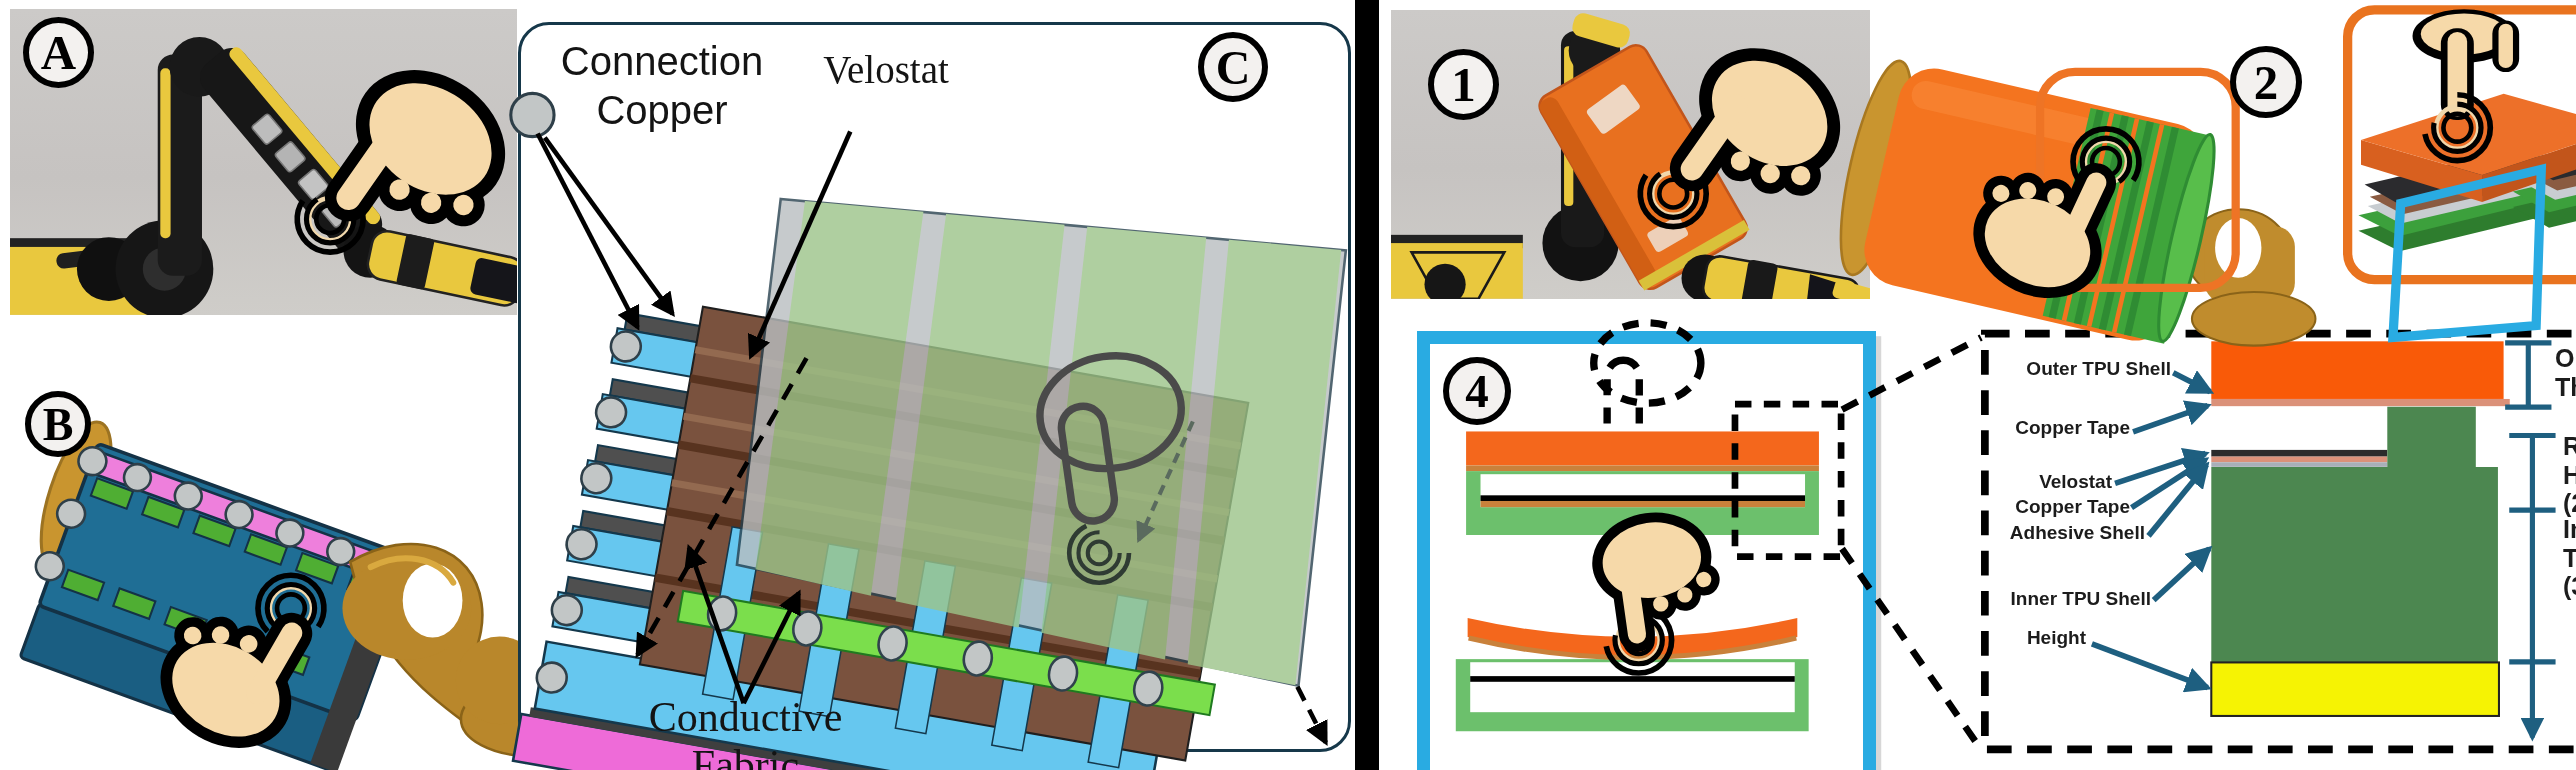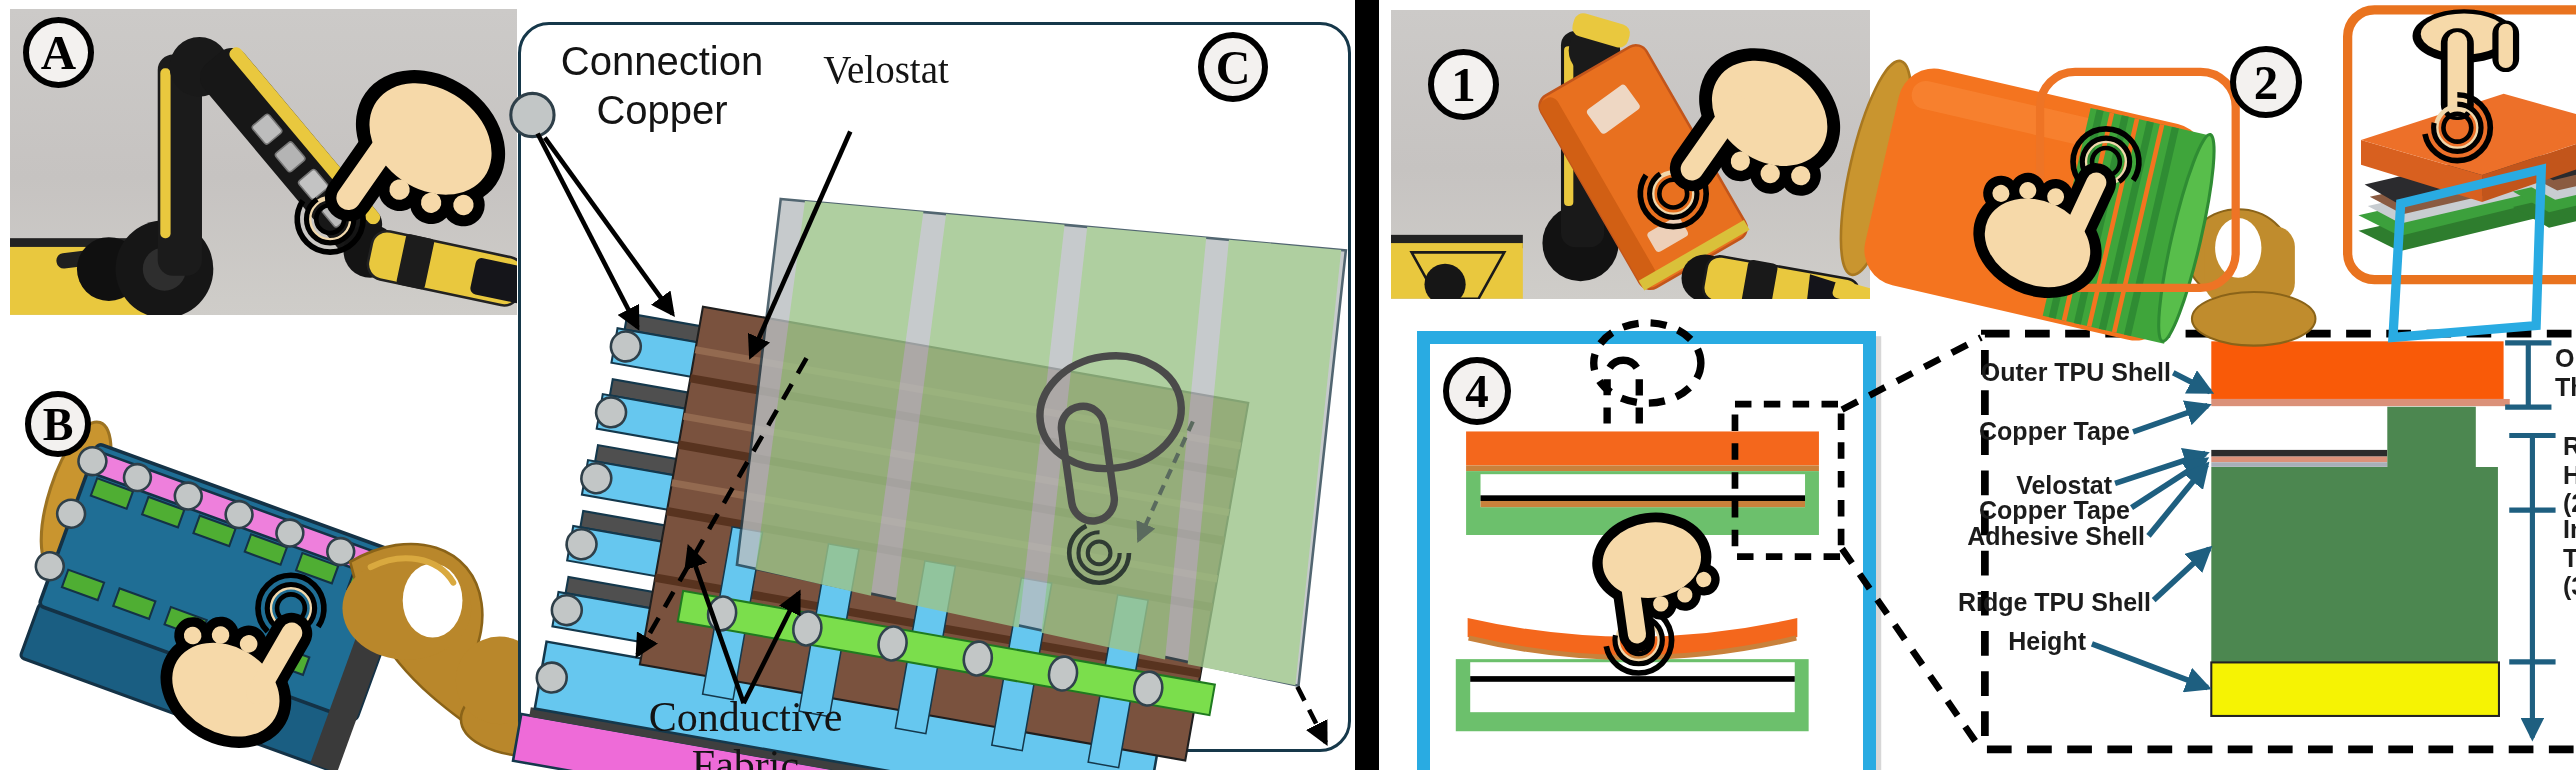--- a/index.html
+++ b/index.html
@@ -9,21 +9,21 @@
   .photo{background:linear-gradient(180deg,#cccac8 0%,#c6c3c1 55%,#cfcdc9 100%);overflow:hidden;}
   .badge{position:absolute;box-sizing:border-box;background:#f3f1ef;border:6.7px solid #000;
          border-radius:50%;display:flex;align-items:center;justify-content:center;
          font-family:"Liberation Serif",serif;font-weight:bold;color:#000;z-index:30;}
   .label{position:absolute;color:#141414;z-index:25;}
   .serif{font-family:"Liberation Serif",serif;}
   .sans{font-family:"Liberation Sans",sans-serif;}
   .right-align{text-align:right;}
   .center{text-align:center;}
   svg{position:absolute;overflow:visible;}
-  .p5label{font-size:25px;font-weight:600;line-height:1.10;color:#1c1c1c;}
+  .p5label{font-size:19px;font-weight:600;line-height:1.10;color:#1c1c1c;}
   .dimlabel{font-size:25px;font-weight:600;line-height:1.14;color:#1c1c1c;}
   #panel4-frame{border:13px solid #29abe2;background:#fff;box-shadow:5.2px 5.2px 0 rgba(140,140,140,.35);}
   #divider{background:#000;}
 </style>
 </head>
 <body>
 
 <div class="canvas">
 
   <svg width="5.2" height="5.2" style="left:0;top:0" viewBox="0 0 10 10">
@@ -347,21 +347,21 @@
       <line x1="1026" y1="350" x2="1116" y2="350"></line>
       <line x1="1026" y1="645" x2="1116" y2="645"></line>
     </g>
   </svg>
 
   <div class="label p5label right-align" style="left:1906px;top:359px;width:265px">Outer TPU Shell</div>
   <div class="label p5label right-align" style="left:1865px;top:418px;width:265px">Copper Tape</div>
   <div class="label p5label right-align" style="left:1847px;top:472px;width:265px">Velostat</div>
   <div class="label p5label right-align" style="left:1865px;top:497px;width:265px">Copper Tape</div>
   <div class="label p5label right-align" style="left:1880px;top:523px;width:265px">Adhesive Shell</div>
-  <div class="label p5label right-align" style="left:1886px;top:589px;width:265px">Ridge TPU Shell</div>
+  <div class="label p5label right-align" style="left:1886px;top:589px;width:265px">Inner TPU Shell</div>
   <div class="label p5label right-align" style="left:1821px;top:628px;width:265px">Height</div>
 
   <div class="label dimlabel" style="left:2555px;top:344px;width:155px">
     <div>Outer TPU</div>
     <div>Thickness</div>
   </div>
   <div class="label dimlabel" style="left:2563px;top:432px;width:155px">
     <div>Ridge</div>
     <div>Height</div>
     <div>(2mm)</div>

